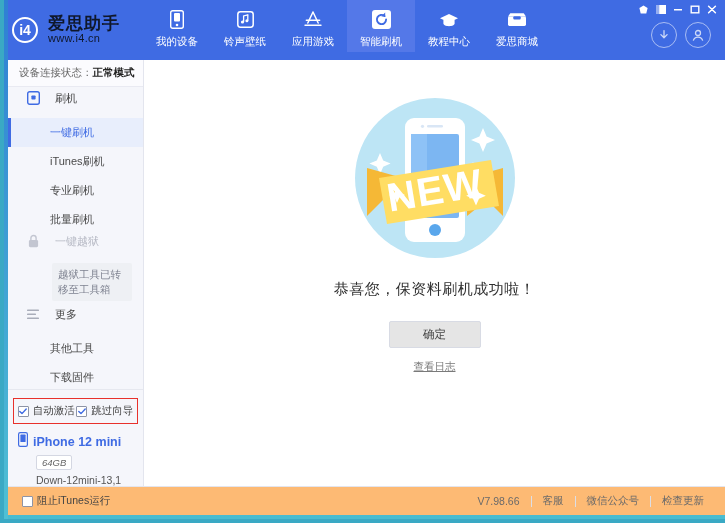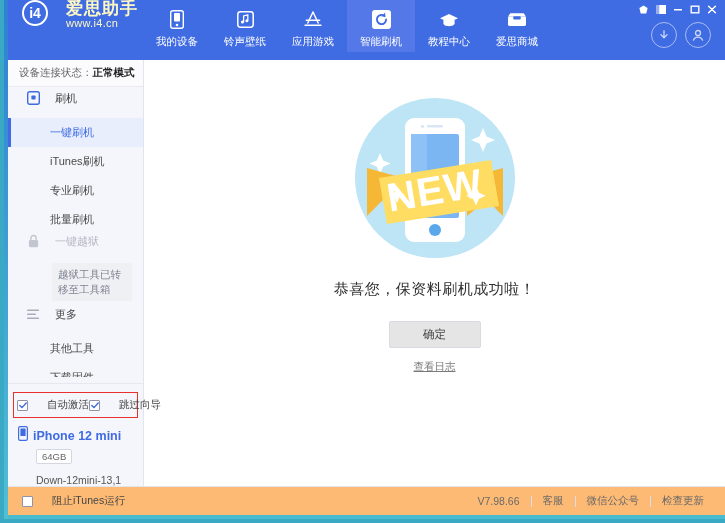--- a/index.html
+++ b/index.html
@@ -32,30 +32,30 @@
   .header {
     position:relative;
     height:60px;
     background:#3f6be3;
     display:flex;
     align-items:flex-start;
     flex:0 0 60px;
   }
   .logo-area {
     width:135px; height:60px;
-    display:flex; align-items:flex-start; padding-left:14px;
+    display:flex; align-items:center; padding-left:4px;
   }
   .logo-mark {
     width:26px; height:26px; border-radius:50%;
     border:2px solid #fff;
     color:#fff; font-size:14px; font-weight:bold;
     display:flex; align-items:center; justify-content:center;
     flex:0 0 26px;
   }
-  .logo-text { margin-left:18px; color:#fef9c3; line-height:1.05; }
+  .logo-text { margin-left:10px; color:#0f172a; line-height:1.05; }
   .logo-cn { font-size:17px; font-weight:bold; letter-spacing:1px; }
   .logo-url { font-size:11px; letter-spacing:.3px; }
 
   .nav { display:flex; align-items:flex-start; height:60px; }
   .nav-item {
     width:68px; height:52px;
     display:flex; flex-direction:column; align-items:center;
     justify-content:center; padding-top:6px;
     color:#fff; cursor:pointer;
   }
@@ -144,37 +144,37 @@
   }
 
   .sb-divider { height:1px; background:#e6e8ef; margin:6px 0 0 0; }
 
   .opts-row {
     margin:8px 5px 4px 5px;
     border:1.5px solid #e8312c;
     padding:5px 3px;
     display:flex; align-items:center; justify-content:space-around;
   }
-  .chk { display:flex; align-items:center; gap:19px; cursor:pointer; }
+  .chk { display:flex; align-items:center; gap:4px; cursor:pointer; }
   .chk .box {
     width:11px; height:11px; border:1px solid #8e94a6;
     background:#fff; border-radius:1px;
     display:flex; align-items:center; justify-content:center;
     flex:0 0 11px;
   }
   .chk .box svg { display:block; }
   .chk .lbl { font-size:10.5px; color:#444; white-space:nowrap; }
 
   .device-box { padding:4px 0 0 10px; }
   .dev-title { display:flex; align-items:center; gap:5px; }
   .dev-name { font-size:12.5px; font-weight:bold; color:#3f6be3; }
   .dev-cap {
-    display:inline-block; margin:4px 0 6px 18px;
+    display:inline-block; margin:4px 0 0 18px;
     border:1px solid #d4d7e2; background:#fff;
-    font-size:9.5px; color:#666; padding:1px 5px; border-radius:2px;
+    font-size:9.5px; color:#666; padding:1px 5px; border-radius:2px;font-style:italic;
   }
   .dev-sub { margin:4px 0 0 18px; font-size:10.5px; color:#555; }
 
   
   .main {
     flex:1; background:#fff;
     display:flex; flex-direction:column;
     align-items:center; justify-content:flex-start;
     padding-top:22px;
     min-width:0;

